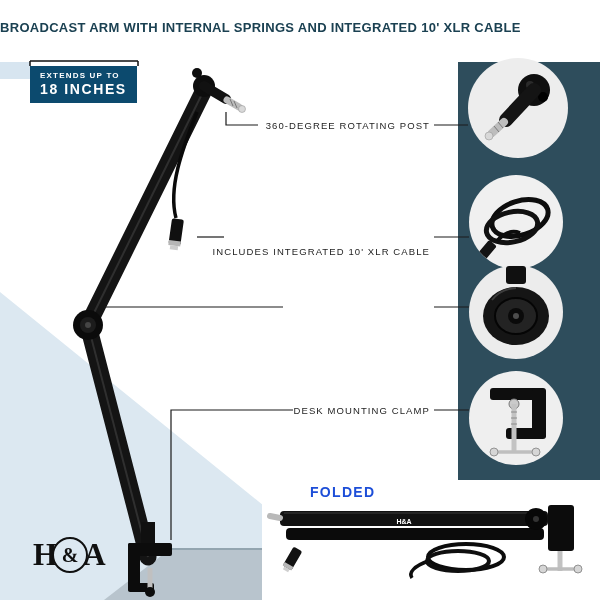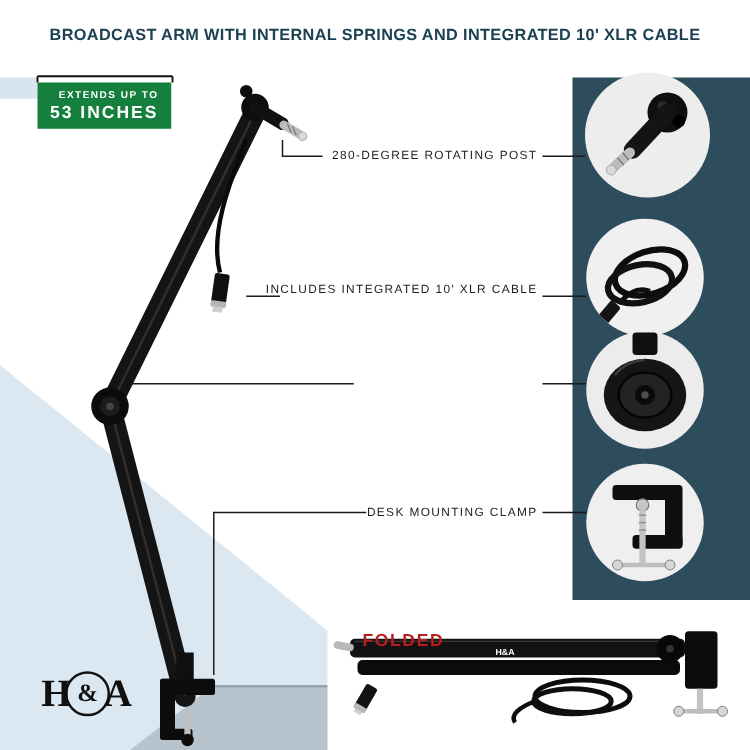--- a/index.html
+++ b/index.html
@@ -1,29 +1,29 @@
 <!DOCTYPE html>
 <html><head>
 <meta charset="utf-8">
 <style>
   html,body{margin:0;padding:0;background:#fff;}
   .stage{position:relative;width:600px;height:600px;background:#ffffff;overflow:hidden;
          font-family:"Liberation Sans",sans-serif;}
   .layer-svg{position:absolute;inset:0;z-index:1;}
-  .header{position:absolute;top:20px;left:0;right:0;z-index:3;text-align:center;
+  .header{position:absolute;top:20px;left:0;right:0;z-index:3;
           font-size:13px;font-weight:700;letter-spacing:.3px;color:#1b4152;white-space:nowrap;}
-  .badge{position:absolute;left:30px;top:66px;z-index:3;background:#15803d;color:#fff;
-         padding:5px 10px 6px;text-align:right;}
+  .badge{position:absolute;left:30px;top:66px;z-index:3;background:#0c4a6e;color:#fff;
+         padding:5px 10px 6px;text-align:left;}
   .badge .l1{font-size:8px;font-weight:700;letter-spacing:1.2px;}
   .badge .l2{font-size:14px;font-weight:700;letter-spacing:1.6px;margin-top:1px;}
   .callout{position:absolute;right:170px;transform:translateY(-50%);z-index:2;
            font-size:9.5px;font-weight:500;letter-spacing:1.1px;color:#1d1d1d;white-space:nowrap;}
-  .co-1{top:125px;} .co-2{top:232px;} .co-3{top:307px;} .co-4{top:410px;padding-left:25px;}
-  .folded-label{position:absolute;left:290px;top:484px;z-index:2;font-size:14px;font-weight:700;
-                letter-spacing:1.3px;color:#b91c1c;margin-top:20px;}
+  .co-1{top:125px;} .co-2{top:251px;} .co-3{top:307px;} .co-4{top:410px;padding-left:25px;}
+  .folded-label{position:absolute;left:310px;top:484px;z-index:2;font-size:14px;font-weight:700;
+                letter-spacing:1.3px;color:#1d4ed8;}
   .logo{position:absolute;left:33px;top:537px;z-index:2;display:flex;align-items:center;
         font-family:"Liberation Serif",serif;font-weight:700;font-size:31px;color:#101010;}
   .logo .amp{width:32px;height:32px;border:2px solid #101010;border-radius:50%;
              display:flex;align-items:center;justify-content:center;
              font-size:20px;margin:0 -5px;z-index:1;}
   svg text{font-family:"Liberation Sans",sans-serif;}
 </style>
 </head>
 <body>
 
@@ -198,24 +198,24 @@
         <rect x="-3" y="22" width="6" height="3" fill="#cfcfcf"></rect>
       </g>
       <text x="404" y="524" font-size="7" font-weight="bold" fill="#ffffff" text-anchor="middle">H&amp;A</text>
     </g>
   </svg>
 
   <div class="header">BROADCAST ARM WITH INTERNAL SPRINGS AND INTEGRATED 10' XLR CABLE</div>
 
   <div class="badge">
     <div class="l1">EXTENDS UP TO</div>
-    <div class="l2">53 INCHES</div>
+    <div class="l2">18 INCHES</div>
   </div>
 
-  <div class="callout co-1">280-DEGREE ROTATING POST</div>
+  <div class="callout co-1">360-DEGREE ROTATING POST</div>
   <div class="callout co-2">INCLUDES INTEGRATED 10' XLR CABLE</div>
   <div class="callout co-4">DESK MOUNTING CLAMP</div>
 
   <div class="folded-label">FOLDED</div>
 
   <div class="logo">
     <span>H</span>
     <span class="amp">&amp;</span>
     <span>A</span>
   </div>

